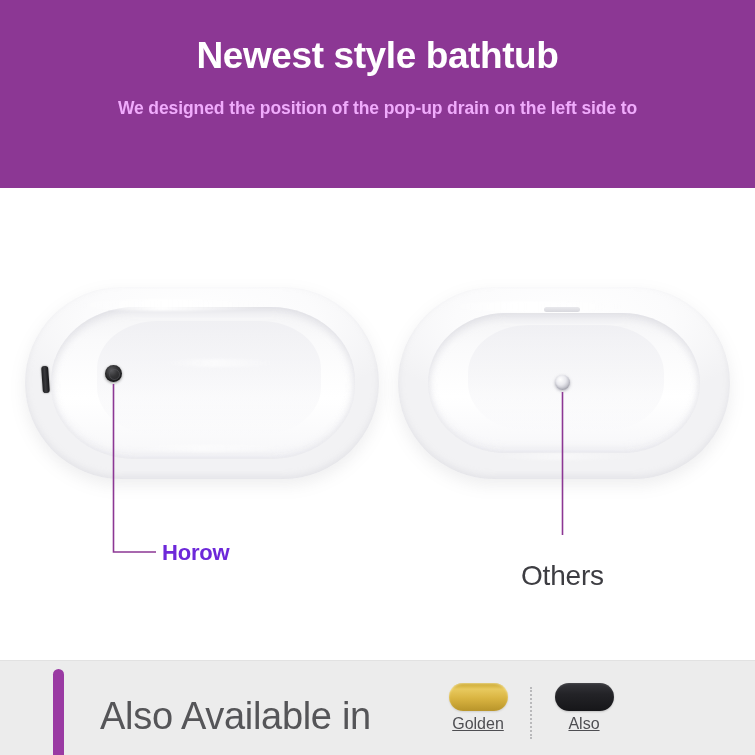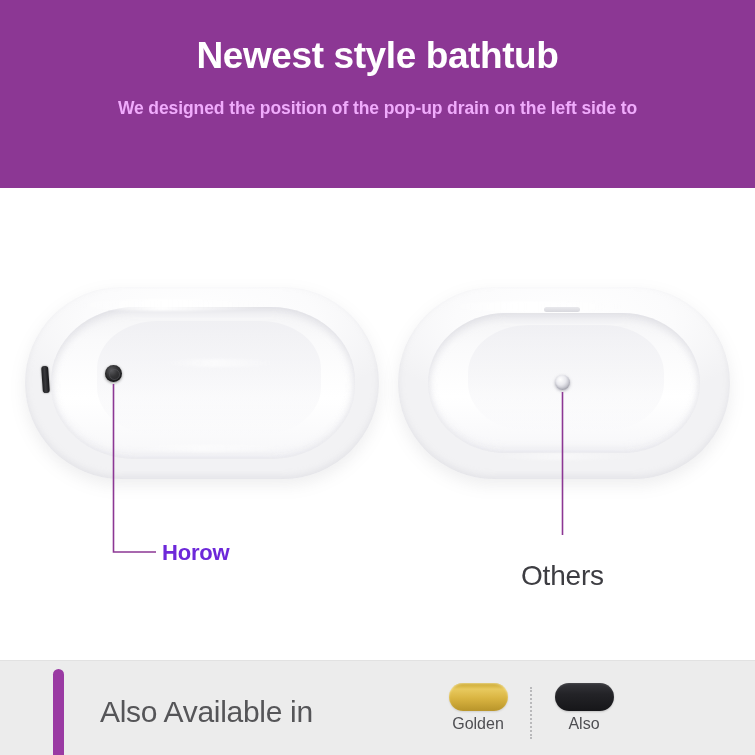--- a/index.html
+++ b/index.html
@@ -216,21 +216,21 @@
     height: 95px;
     border-radius: 6px;
     background: #9a3aa3;
   }
 
   .footer-label {
     position: absolute;
     left: 100px; top: 34px;
     color: #555558;
     font-family: "Liberation Sans", sans-serif;
-    font-size: 30px;
+    font-size: 38px;
     font-weight: normal;
     letter-spacing: -0.3px;
   }
 
   .swatches {
     position: absolute;
     left: 440px; top: 22px;
     display: flex;
     align-items: flex-start;
   }
@@ -255,20 +255,21 @@
     background:
       linear-gradient(180deg, #35353a 0%, #232327 40%, #161619 100%);
     box-shadow: inset 0 1px 2px rgba(255,255,255,0.10), 0 1px 2px rgba(0,0,0,0.18);
   }
 
   .swatch-name {
     color: #4e4e52;
     font-family: "Liberation Sans", sans-serif;
     font-size: 16px;
     line-height: 20px;
+    text-decoration: underline;
   }
 
   .swatch-divider {
     width: 0;
     height: 52px;
     margin: 4px 14px 0 14px;
     border-left: 2px dotted #b9b9bb;
   }
 </style>
 </head>

